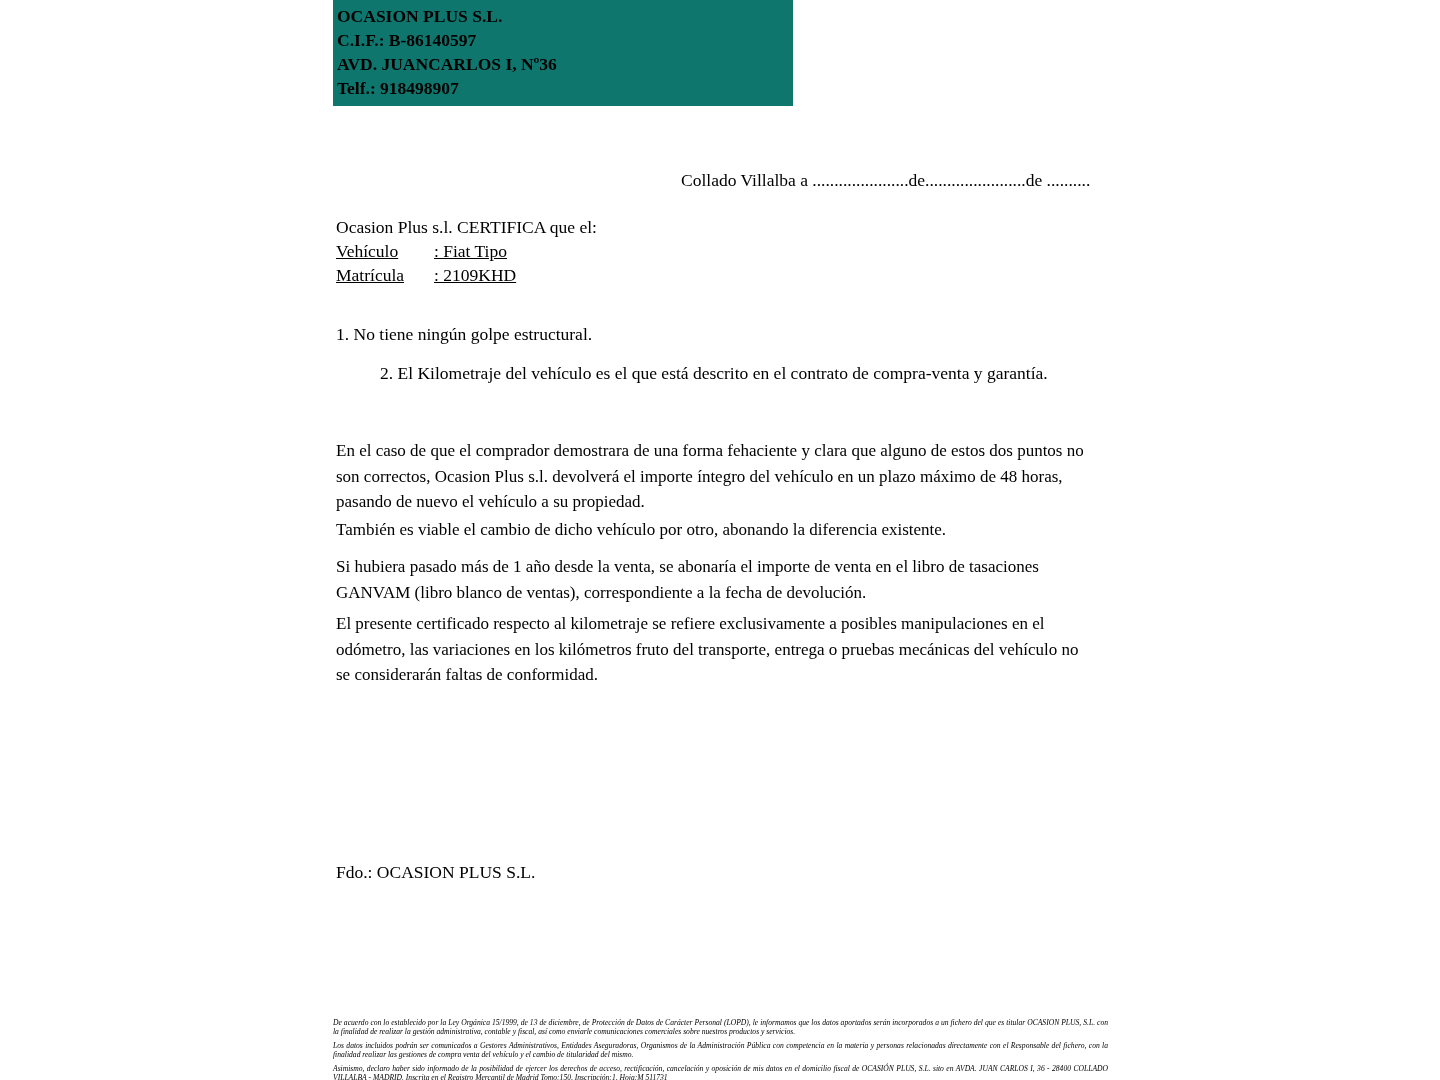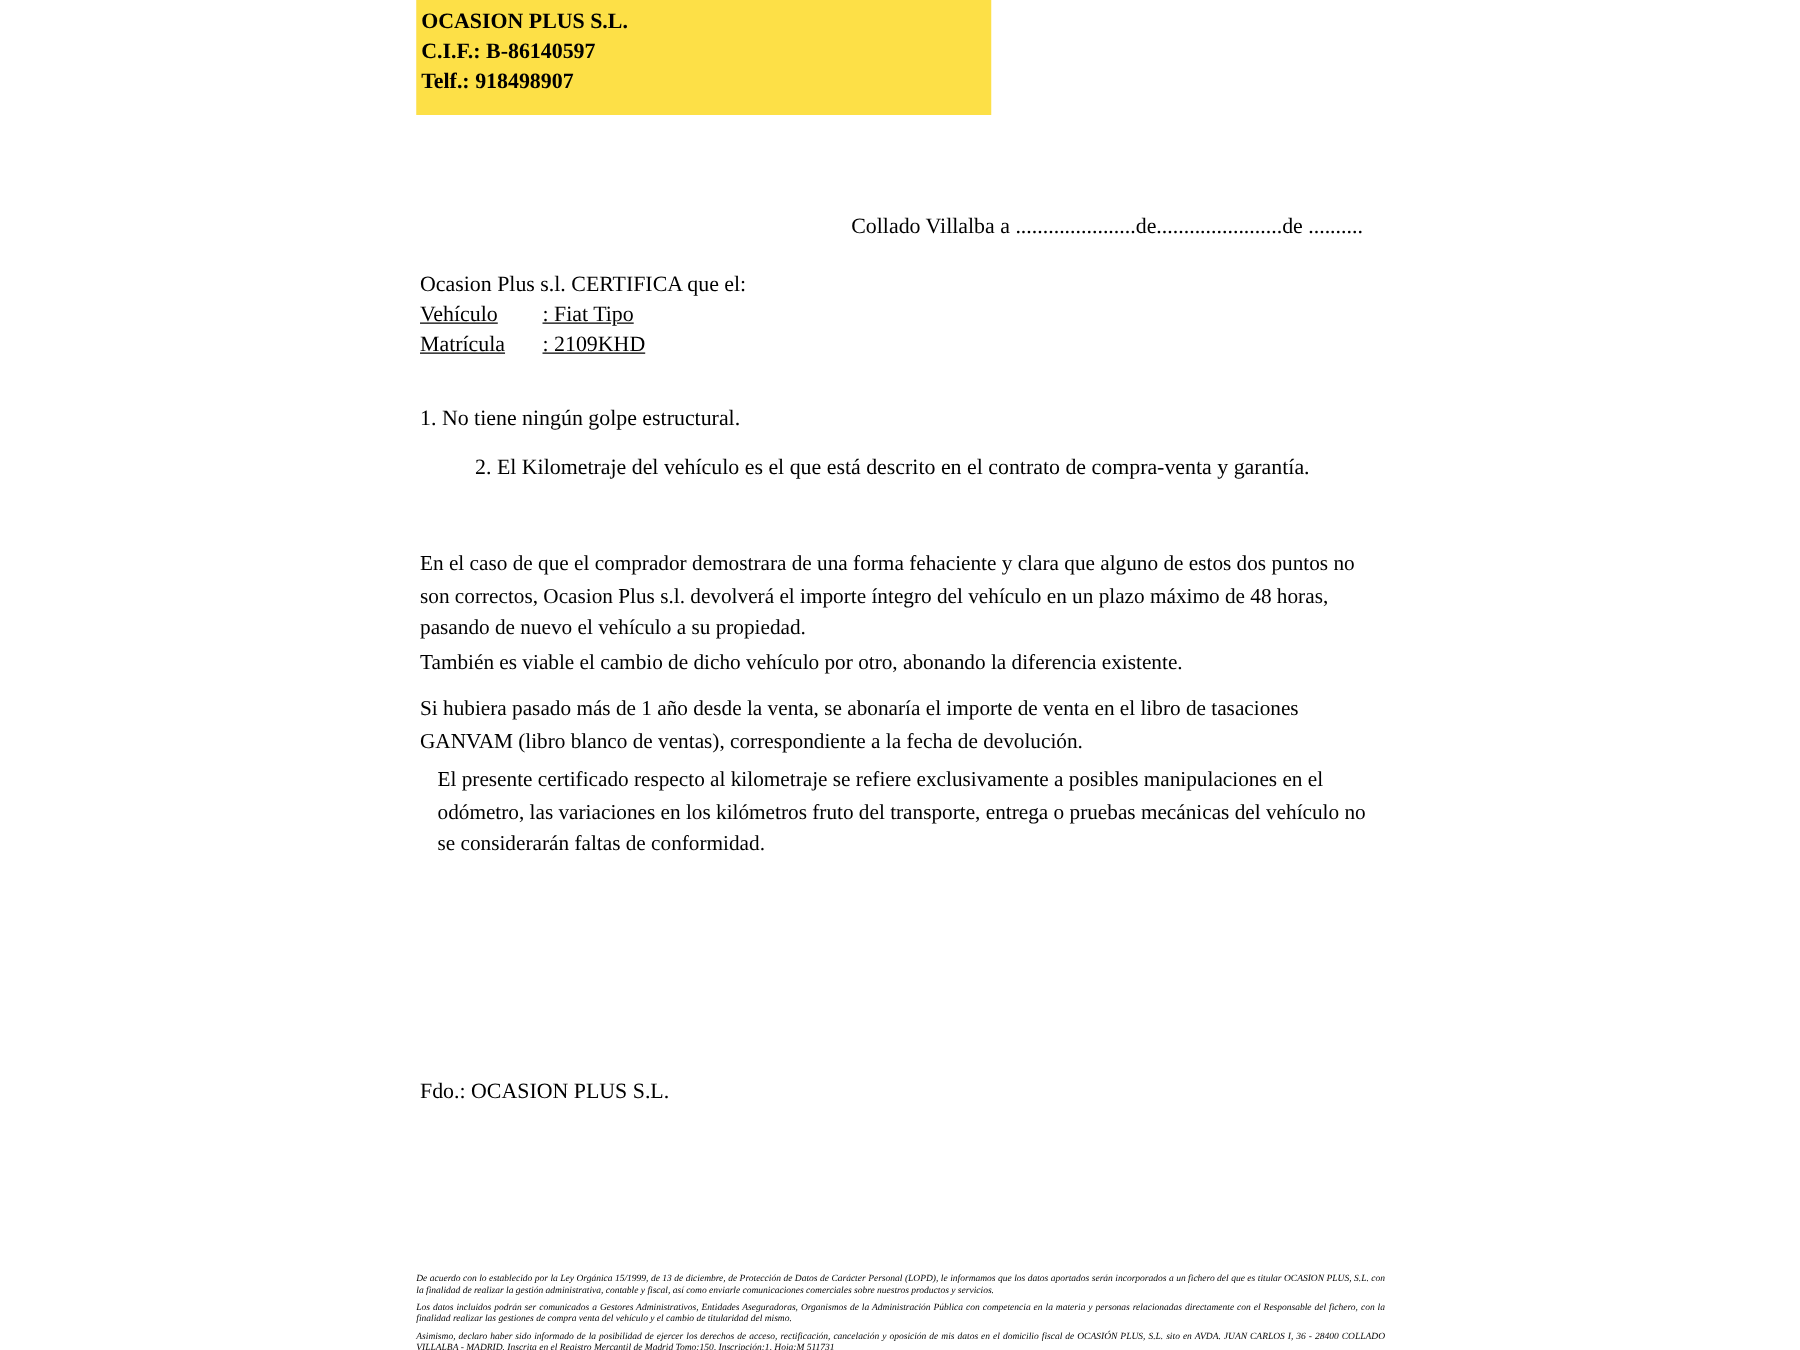--- a/index.html
+++ b/index.html
@@ -21,22 +21,22 @@
     width: 1440px;
     height: 1080px;
   }
 
   
   .company-box {
     position: absolute;
     left: 333px;
     top: 0px;
     width: 460px;
-    background: #fde047;
-    padding: 4px 0 16px 0;
+    background: #0f766e;
+    padding: 4px 0 6px 0;
     box-sizing: border-box;
   }
   .company-box .line {
     font-weight: bold;
     font-size: 17.5px;
     line-height: 24px;
     padding-left: 4px;
     white-space: nowrap;
   }
 
@@ -89,21 +89,21 @@
   .para {
     position: absolute;
     left: 336px;
     font-size: 17px;
     line-height: 25.5px;
     width: 760px;
   }
   .p-refund { top: 438px; width: 765px; }
   .p-swap { top: 517px; }
   .p-year { top: 554px; width: 730px; }
-  .p-odometer { top: 611px; width: 760px; margin-left: 14px; }
+  .p-odometer { top: 611px; width: 760px; }
 
   
   .signature {
     position: absolute;
     left: 336px;
     top: 862px;
     font-size: 17.5px;
     white-space: nowrap;
   }
 
@@ -124,20 +124,21 @@
   .legal p:last-child { margin-bottom: 0; }
 </style>
 </head>
 <body>
 
 <div class="page">
 
   <div class="company-box">
     <div class="line">OCASION PLUS S.L.</div>
     <div class="line">C.I.F.: B-86140597</div>
+    <div class="line">AVD. JUANCARLOS I, Nº36</div>
     <div class="line">Telf.: 918498907</div>
   </div>
 
   <div class="date-line">Collado Villalba a ......................de.......................de ..........</div>
 
   <div class="certifies">
     <div class="intro">Ocasion Plus s.l. CERTIFICA que el:</div>
     <div class="kv">
       <span class="k">Vehículo</span><span class="sep"></span><span>: Fiat Tipo</span>
     </div>

